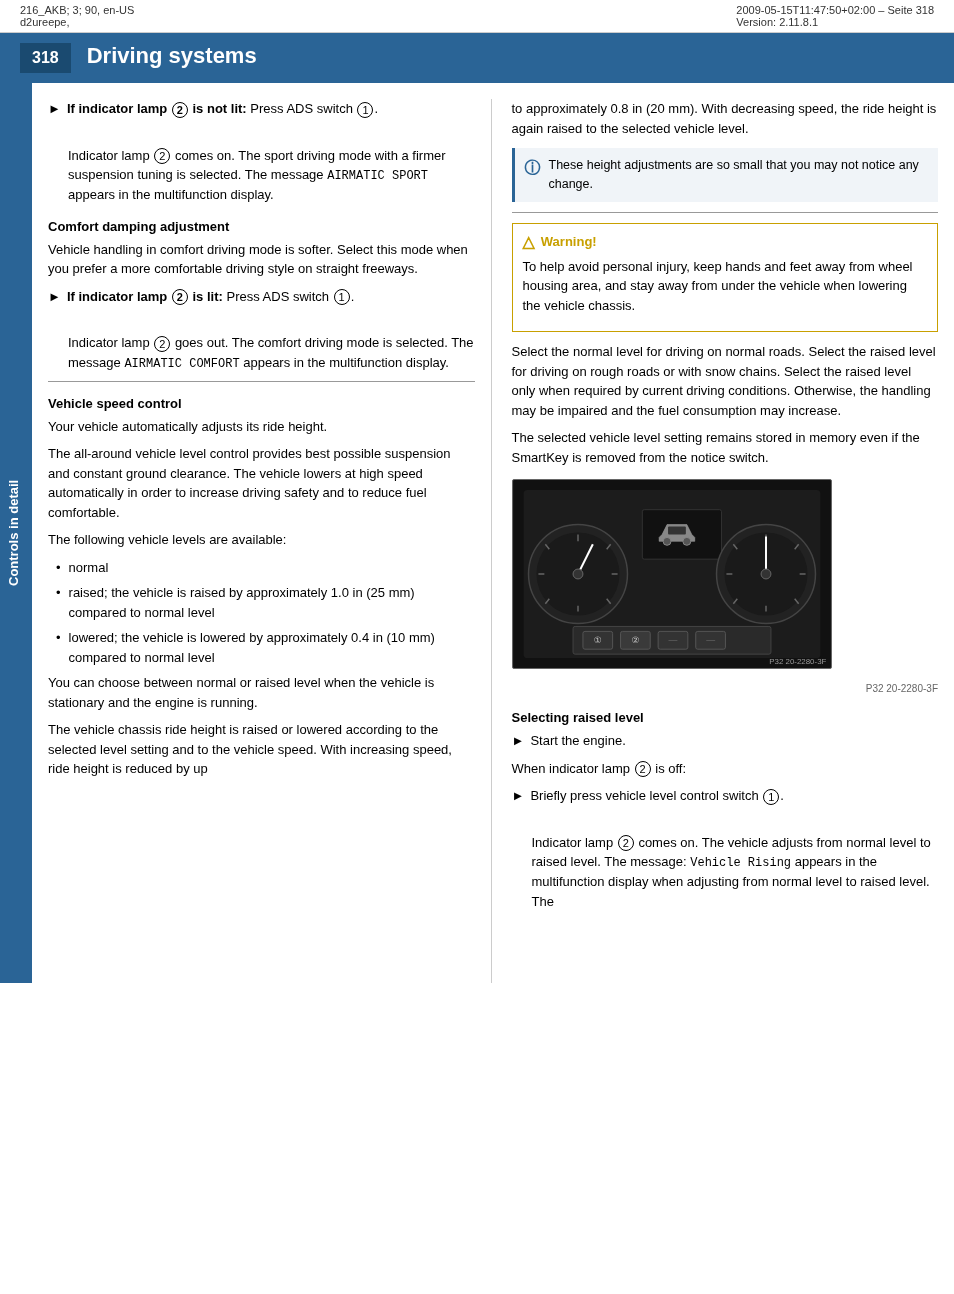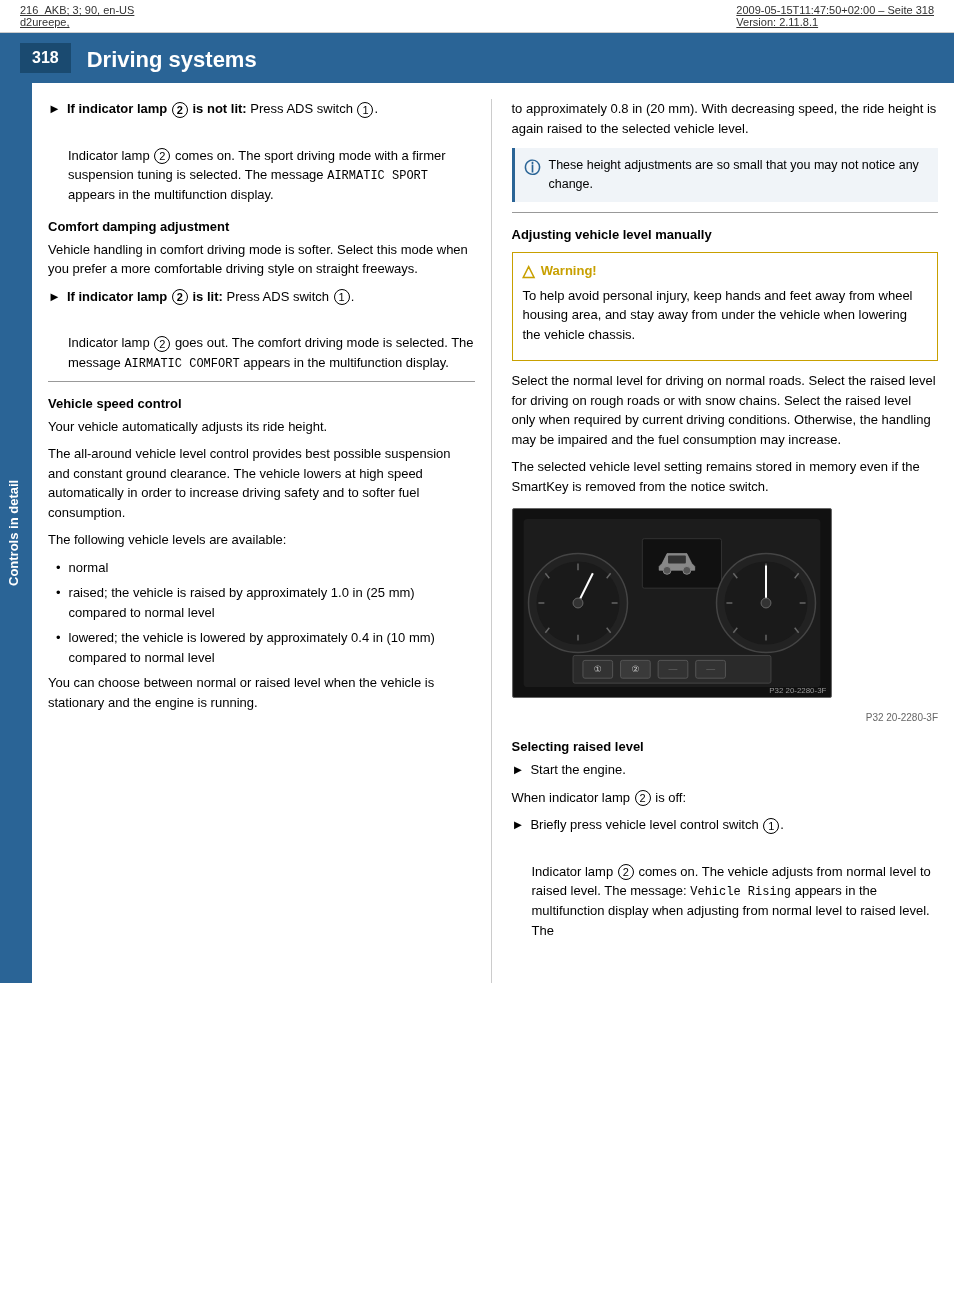--- a/index.html
+++ b/index.html
@@ -12,28 +12,27 @@
       min-height: 1294px;
     }
 
     .meta-header {
       display: flex;
       justify-content: space-between;
       padding: 4px 20px;
       font-size: 11px;
       color: #333;
       border-bottom: 1px solid #ccc;
-      text-decoration: underline;
     }
 
     .page-header {
       background: #2a6496;
       color: #fff;
       display: flex;
-      align-items: flex-end;
+      align-items: flex-start;
       padding: 10px 20px;
       margin-bottom: 0;
     }
 
     .page-number {
       background: #1a4a70;
       color: #fff;
       font-weight: bold;
       font-size: 16px;
       padding: 6px 12px;
@@ -249,50 +248,50 @@
           <strong>If indicator lamp <span class="circle-num">2</span> is lit:</strong> Press ADS switch <span class="circle-num">1</span>.
         </span>
       </div>
       <div class="indent">
         <p>Indicator lamp <span class="circle-num">2</span> goes out. The comfort driving mode is selected. The message <span class="monospace">AIRMATIC COMFORT</span> appears in the multifunction display.</p>
       </div>
 
       <hr class="section-divider">
       <div class="section-title">Vehicle speed control</div>
       <p>Your vehicle automatically adjusts its ride height.</p>
-      <p>The all-around vehicle level control provides best possible suspension and constant ground clearance. The vehicle lowers at high speed automatically in order to increase driving safety and to softer fuel consumption.</p>
+      <p>The all-around vehicle level control provides best possible suspension and constant ground clearance. The vehicle lowers at high speed automatically in order to increase driving safety and to reduce fuel comfortable.</p>
       <p>The following vehicle levels are available:</p>
 
       <div class="bullet-dot">
         <span class="dot">•</span>
         <span>normal</span>
       </div>
       <div class="bullet-dot">
         <span class="dot">•</span>
         <span>raised; the vehicle is raised by approximately 1.0 in (25 mm) compared to normal level</span>
       </div>
       <div class="bullet-dot">
         <span class="dot">•</span>
         <span>lowered; the vehicle is lowered by approximately 0.4 in (10 mm) compared to normal level</span>
       </div>
 
       <p>You can choose between normal or raised level when the vehicle is stationary and the engine is running.</p>
+      <p>The vehicle chassis ride height is raised or lowered according to the selected level setting and to the vehicle speed. With increasing speed, ride height is reduced by up</p>
     </div>
 
     <div class="right-column">
 
       <p>to approximately 0.8 in (20 mm). With decreasing speed, the ride height is again raised to the selected vehicle level.</p>
 
       <div class="info-box">
         <span class="info-icon">ⓘ</span>
         <span>These height adjustments are so small that you may not notice any change.</span>
       </div>
 
       <hr class="section-divider">
-      <div class="section-title">Adjusting vehicle level manually</div>
 
       <div class="warning-box">
         <div class="warning-title">
           <span class="warning-icon">△</span>
           <strong>Warning!</strong>
         </div>
         <p>To help avoid personal injury, keep hands and feet away from wheel housing area, and stay away from under the vehicle when lowering the vehicle chassis.</p>
       </div>
 
       <p>Select the normal level for driving on normal roads. Select the raised level for driving on rough roads or with snow chains. Select the raised level only when required by current driving conditions. Otherwise, the handling may be impaired and the fuel consumption may increase.</p>

